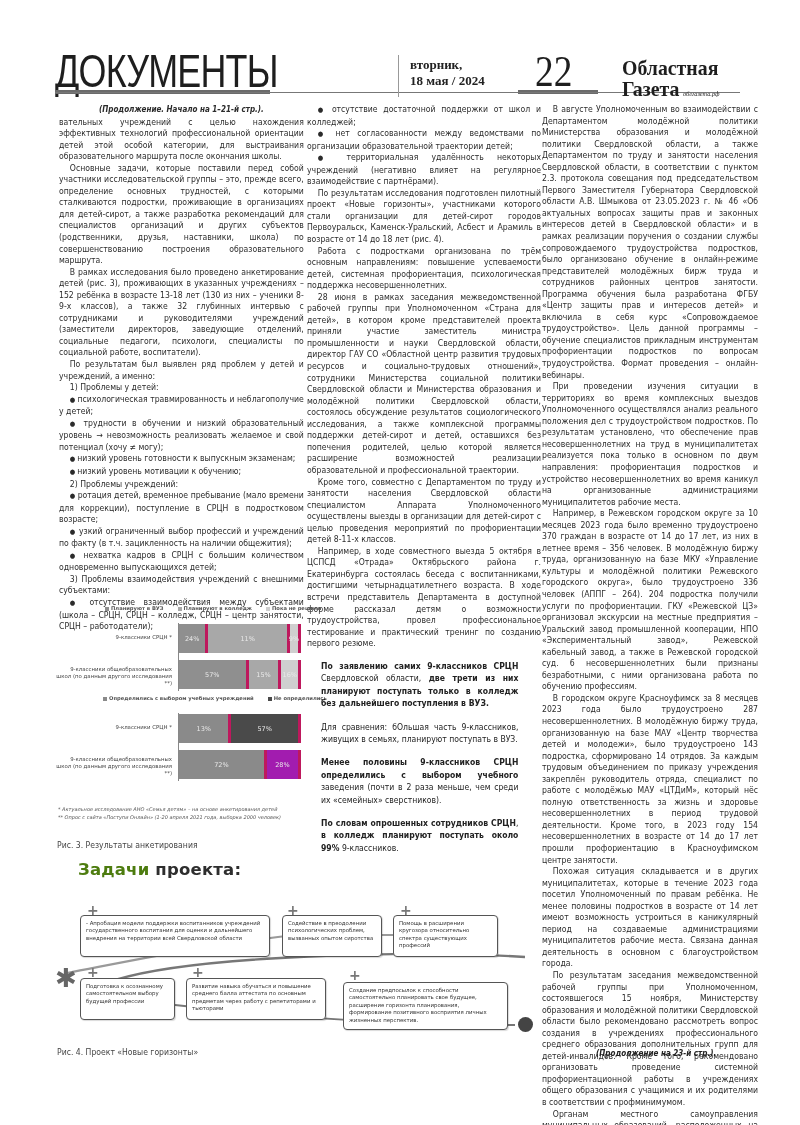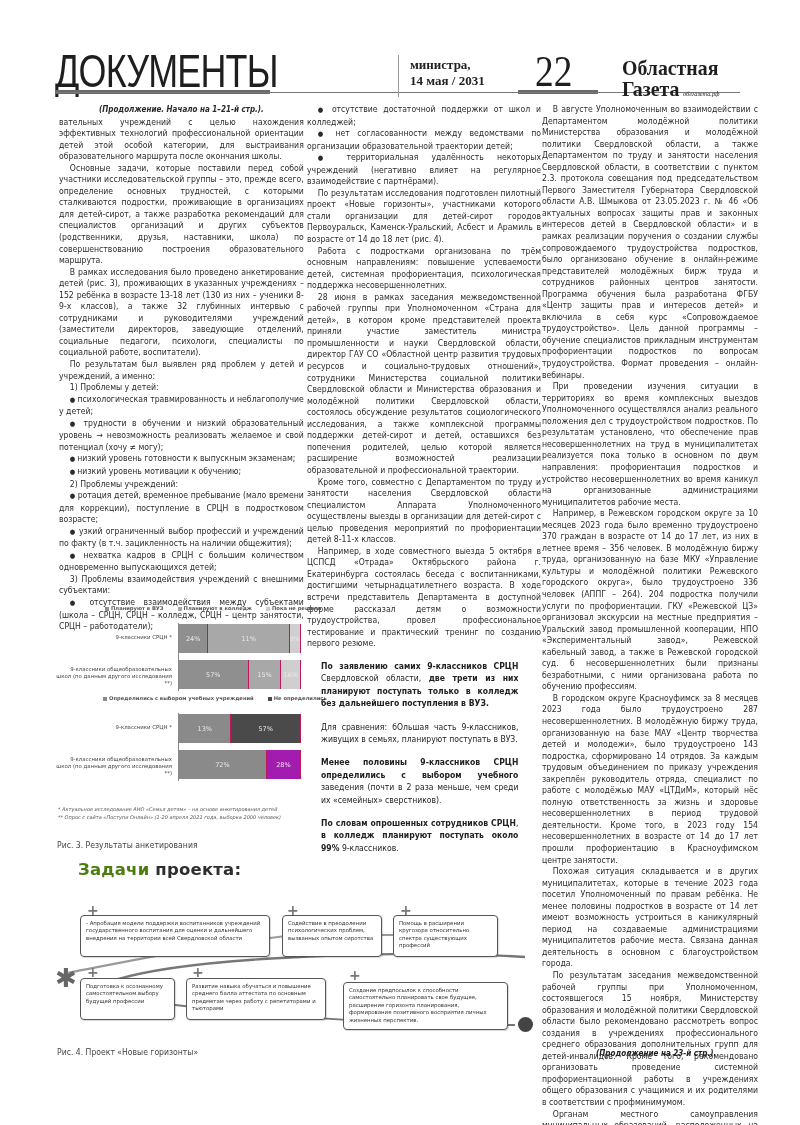--- a/index.html
+++ b/index.html
@@ -28,21 +28,21 @@
     #col3 { left: 542px; top: 104px; width: 240px; }
     .contnext { position: absolute; left: 596px; top: 1049px; font-style: italic; font-weight: bold; font-size: 8px; color: #222; transform: scaleX(0.9); transform-origin: left top; }
 
     
     .chart { position: absolute; font-family: "DejaVu Sans", sans-serif; color: #444; }
     .legend { position: absolute; font-size: 5.2px; font-weight: bold; white-space: nowrap; color: #555; }
     .legend span.sw { display: inline-block; width: 4px; height: 4px; margin-right: 2px; vertical-align: middle; }
     .legend .item { margin-right: 14px; }
     .row-label { position: absolute; font-size: 5.4px; text-align: right; color: #444; line-height: 7px; }
     .bar-track { position: absolute; height: 29px; display: flex; }
-    .seg { height: 100%; display: flex; align-items: center; justify-content: center; color: #e9e9e9; font-size: 6.5px; box-sizing: border-box; border-right: 1px solid #be185d; }
+    .seg { height: 100%; display: flex; align-items: center; justify-content: center; color: #e9e9e9; font-size: 6.5px; box-sizing: border-box; border-right: 3px solid #be185d; }
     .axisline { position: absolute; width: 1px; background: #888; }
     .footnote { position: absolute; font-size: 5px; font-style: italic; color: #555; line-height: 7.5px; }
 
     .callout { position: absolute; left: 321px; top: 660px; width: 210px; font-family: "DejaVu Sans", sans-serif; font-size: 8.2px; line-height: 12.4px; color: #222; text-align: justify; transform: scaleX(0.94); transform-origin: left top; }
     .callout p { margin: 0 0 11px 0; }
     .callout b { font-weight: bold; }
 
     .caption { position: absolute; font-size: 8.4px; color: #444; transform: scaleX(0.92); transform-origin: left top; }
     .tasks-title { position: absolute; left: 78px; top: 860px; font-family: "DejaVu Sans", sans-serif; font-weight: bold; font-size: 16.5px; letter-spacing: 0.2px; }
     .tasks-title .w1 { color: #4d7c0f; }
@@ -59,22 +59,22 @@
 <body>
 
 <div class="page">
 
   <div class="mast-title">ДОКУМЕНТЫ</div>
   <div class="mast-bar1"></div>
   <div class="mast-bar2"></div>
   <div class="mast-line"></div>
   <div class="mast-sep"></div>
   <div class="mast-date">
-    <div>министра,</div>
-    <div>14 мая / 2031</div>
+    <div>вторник,</div>
+    <div>18 мая / 2024</div>
   </div>
   <div class="mast-num">22</div>
   <div class="mast-paper">
     <div>Областная</div>
     <div><span>Газета</span><span class="mast-site">облгазета.рф</span></div>
   </div>
 
   <div class="col" id="col1">
     <p class="cont">(Продолжение. Начало на 1–21-й стр.).</p>
     <p class="ni">вательных учреждений с целью нахождения эффективных технологий профессиональной ориентации детей этой особой категории, для выстраивания образовательного маршрута после окончания школы.</p>

